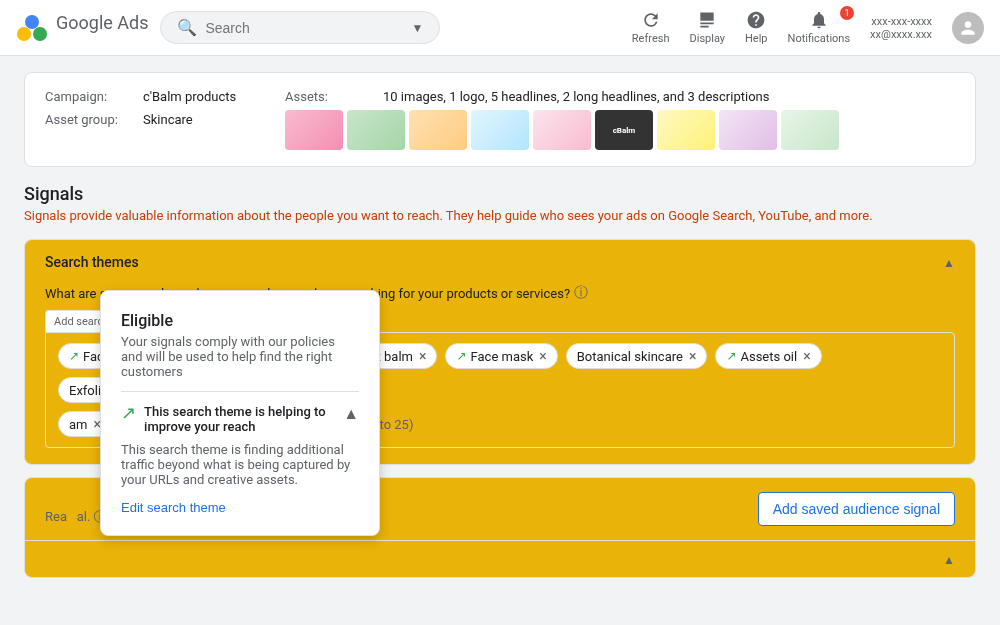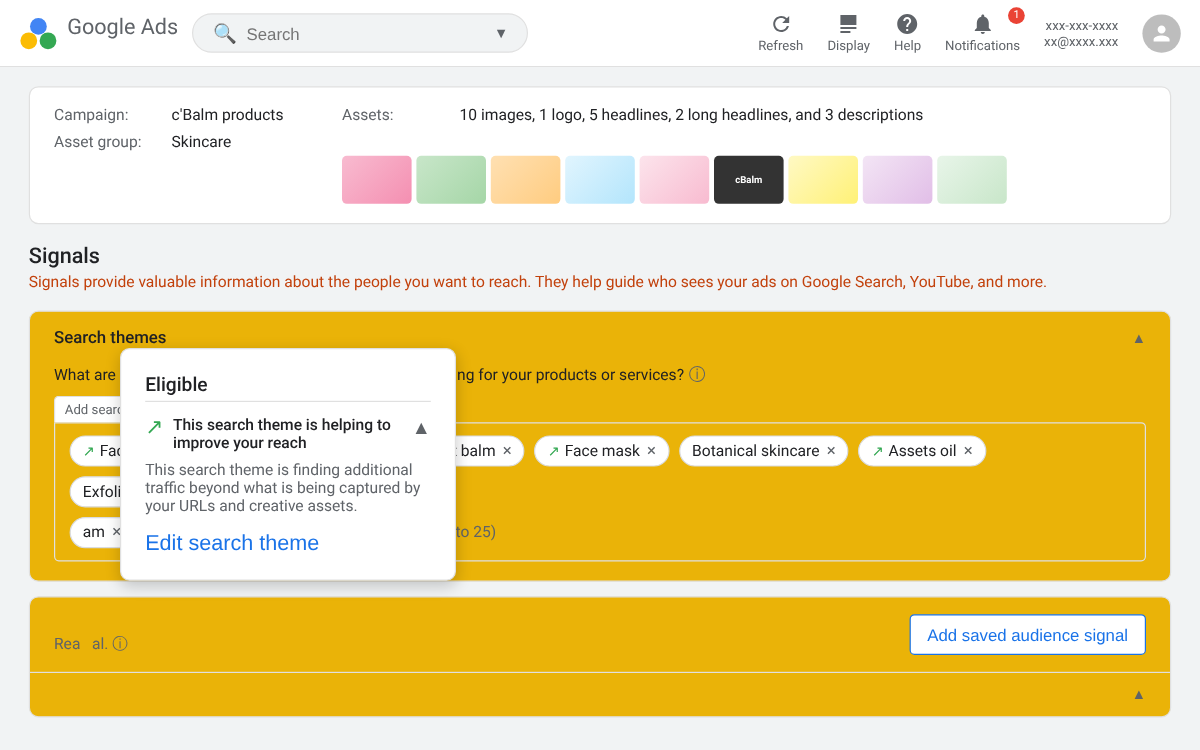--- a/index.html
+++ b/index.html
@@ -27,21 +27,21 @@
 
     
     .campaign-card { background: #fff; border-radius: 8px; padding: 16px 20px; margin-bottom: 16px; border: 1px solid #e0e0e0; }
     .campaign-row { display: flex; align-items: flex-start; gap: 40px; }
     .campaign-info { display: flex; flex-direction: column; gap: 8px; min-width: 200px; }
     .campaign-field { display: flex; gap: 8px; align-items: center; }
     .campaign-label { color: #5f6368; font-size: 13px; min-width: 90px; }
     .campaign-value { font-size: 13px; color: #202124; }
     .assets-section { display: flex; flex-direction: column; gap: 6px; flex: 1; }
     .assets-description { font-size: 13px; color: #202124; }
-    .assets-images { display: flex; gap: 4px; margin-top: 20px; }
+    .assets-images { display: flex; gap: 4px; margin-top: 0; }
     .asset-img { width: 58px; height: 40px; background: #e0e0e0; border-radius: 4px; overflow: hidden; display: flex; align-items: center; justify-content: center; }
 
     
     .signals-title { font-size: 18px; font-weight: 500; color: #202124; margin-bottom: 4px; }
     .signals-desc { font-size: 13px; color: #c2410c; margin-bottom: 16px; }
 
     
     .panel { background: #eab308; border-radius: 8px; border: 1px solid #e0e0e0; margin-bottom: 12px; }
     .panel-header { display: flex; justify-content: space-between; align-items: center; padding: 14px 20px; cursor: pointer; }
     .panel-title { font-size: 14px; font-weight: 500; color: #202124; }
@@ -62,21 +62,21 @@
     
     .tooltip-popup { position: absolute; top: 290px; left: 100px; background: #fff; border-radius: 8px; box-shadow: 0 4px 12px rgba(0,0,0,0.2); padding: 20px; width: 280px; z-index: 100; border: 1px solid #e0e0e0; }
     .eligible-title { font-size: 16px; font-weight: 500; color: #202124; margin-bottom: 4px; }
     .eligible-desc { font-size: 13px; color: #5f6368; margin-bottom: 12px; }
     .search-theme-section { border-top: 1px solid #e0e0e0; padding-top: 12px; }
     .st-header { display: flex; justify-content: space-between; align-items: flex-start; margin-bottom: 8px; }
     .st-title { font-size: 13px; font-weight: 500; color: #202124; display: flex; align-items: flex-start; gap: 8px; flex: 1; }
     .st-arrow { color: #34a853; font-size: 18px; margin-top: -2px; }
     .st-chevron { color: #5f6368; font-size: 16px; cursor: pointer; }
     .st-body { font-size: 13px; color: #5f6368; margin-bottom: 12px; }
-    .edit-link { color: #1a73e8; font-size: 18px; cursor: pointer; background: none; border: none; padding: 0; text-align: center; }
+    .edit-link { color: #1a73e8; font-size: 13px; cursor: pointer; background: none; border: none; padding: 0; text-align: center; }
 
     
     .audience-section { padding: 14px 20px; display: flex; justify-content: space-between; align-items: flex-end; }
     .reach-label { font-size: 13px; color: #5f6368; }
     .add-audience-btn { border: 1px solid #1a73e8; color: #1a73e8; background: #fff; border-radius: 4px; padding: 8px 14px; font-size: 14px; cursor: pointer; }
 
     .chevron-up::after { content: '▲'; font-size: 12px; color: #5f6368; }
 
     
     .img-1 { background: linear-gradient(135deg, #f8bbd0, #f48fb1); }
@@ -259,20 +259,21 @@
     </div>
     <div style="border-top:1px solid #e0e0e0; padding:10px 20px; display:flex; justify-content:flex-end;">
       <span class="chevron-up"></span>
     </div>
   </div>
 
 </div>
 
 <div class="tooltip-popup">
   <div class="eligible-title">Eligible</div>
+  <div class="eligible-desc">Your signals comply with our policies and will be used to help find the right customers</div>
   <div class="search-theme-section">
     <div class="st-header">
       <div class="st-title">
         <span class="st-arrow">↗</span>
         <span>This search theme is helping to improve your reach</span>
       </div>
       <span class="st-chevron">▲</span>
     </div>
     <div class="st-body">This search theme is finding additional traffic beyond what is being captured by your URLs and creative assets.</div>
     <button class="edit-link">Edit search theme</button>

